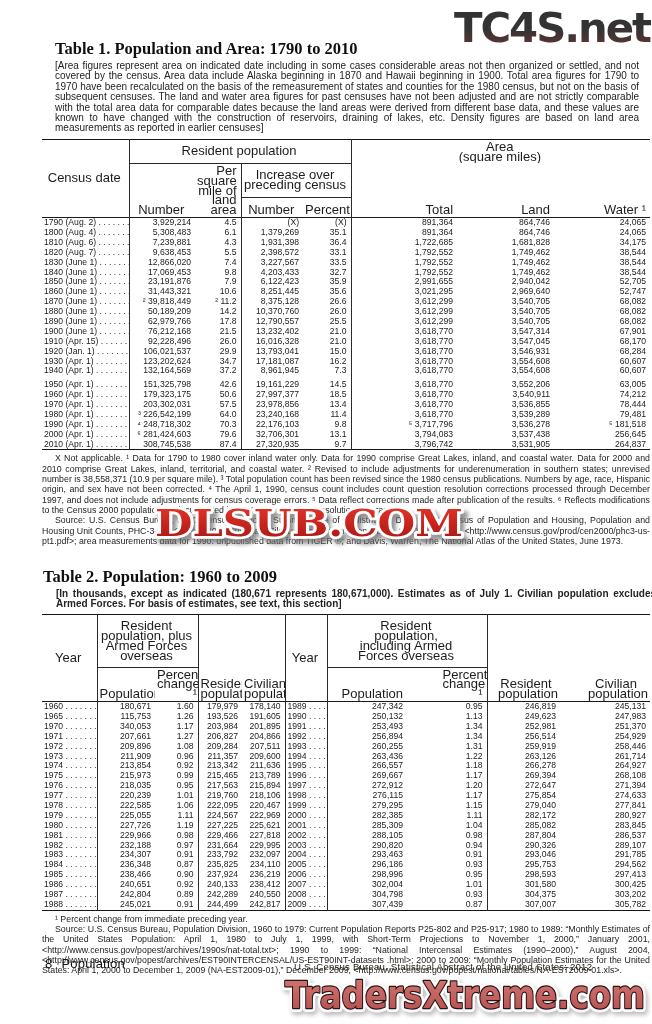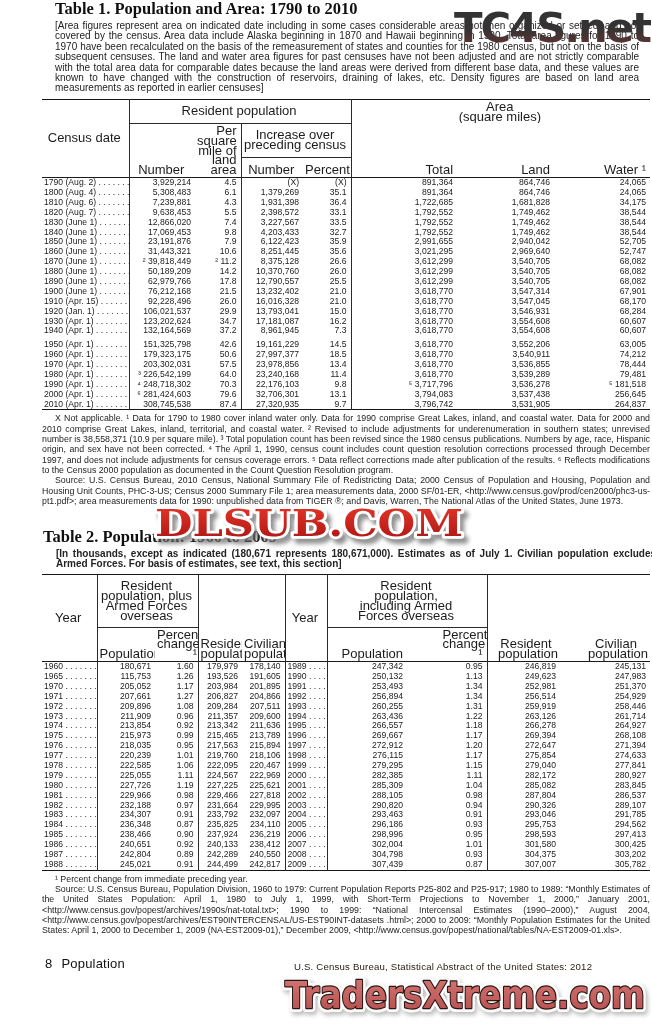--- a/index.html
+++ b/index.html
@@ -2,21 +2,21 @@
 <html><head>
 <meta charset="utf-8">
 <style>
   html,body{margin:0;padding:0;background:#888;}
   .page{
     position:relative; width:652px; height:1024px; margin:0 auto;
     background:#ffffff; overflow:hidden;
     font-family:"Liberation Sans", sans-serif; color:#1c1c1c;
     -webkit-font-smoothing:antialiased;
   }
-  .content{margin-left:42px; width:608px; }
+  .content{margin-left:42px; width:608px; padding-top:40px;}
 
   
   .tbl-title{
     font-family:"Liberation Serif", serif; font-weight:bold;
     font-size:16.5px; line-height:18px; margin:0 0 3px 13px; color:#101010;
   }
   .tbl2-title{margin-left:1px;}
   .tbl-note{
     font-size:10px; line-height:10.4px; text-align:justify;
     margin:0 0 0 13px; width:584px; color:#232323;
@@ -447,21 +447,21 @@
             <td class="r">193,526</td>
             <td class="r bdr">191,605</td>
             <td class="c-leader bdr">1990</td>
             <td class="r">250,132</td>
             <td class="r bdr">1.13</td>
             <td class="r">249,623</td>
             <td class="r">247,983</td>
           </tr>
           <tr>
             <td class="c-leader bdr">1970</td>
-            <td class="r">205,052</td>
+            <td class="r">340,053</td>
             <td class="r bdr">1.17</td>
             <td class="r">203,984</td>
             <td class="r bdr">201,895</td>
             <td class="c-leader bdr">1991</td>
             <td class="r">253,493</td>
             <td class="r bdr">1.34</td>
             <td class="r">252,981</td>
             <td class="r">251,370</td>
           </tr>
           <tr>

